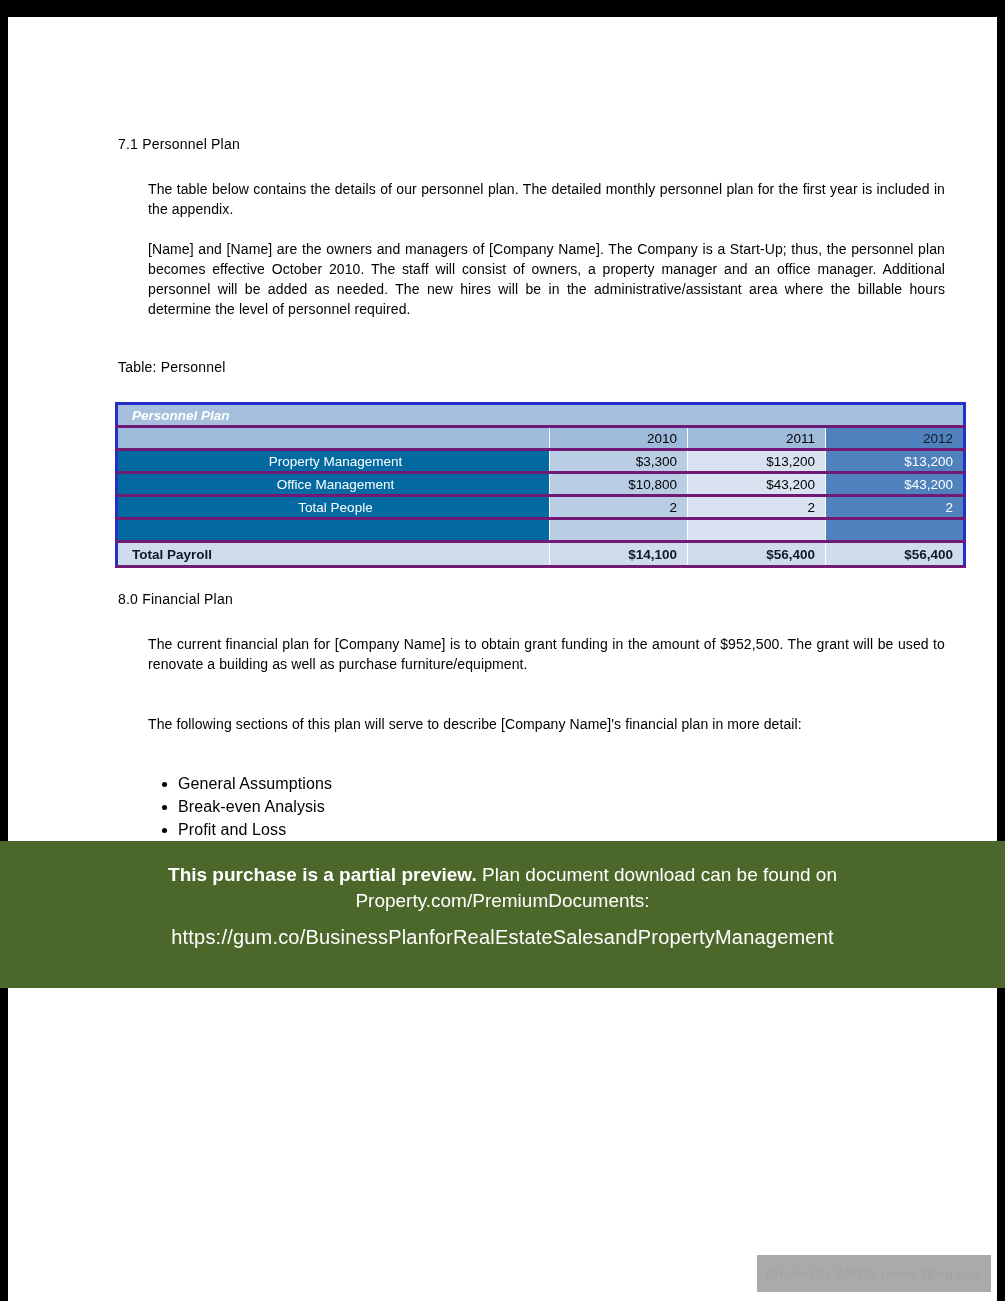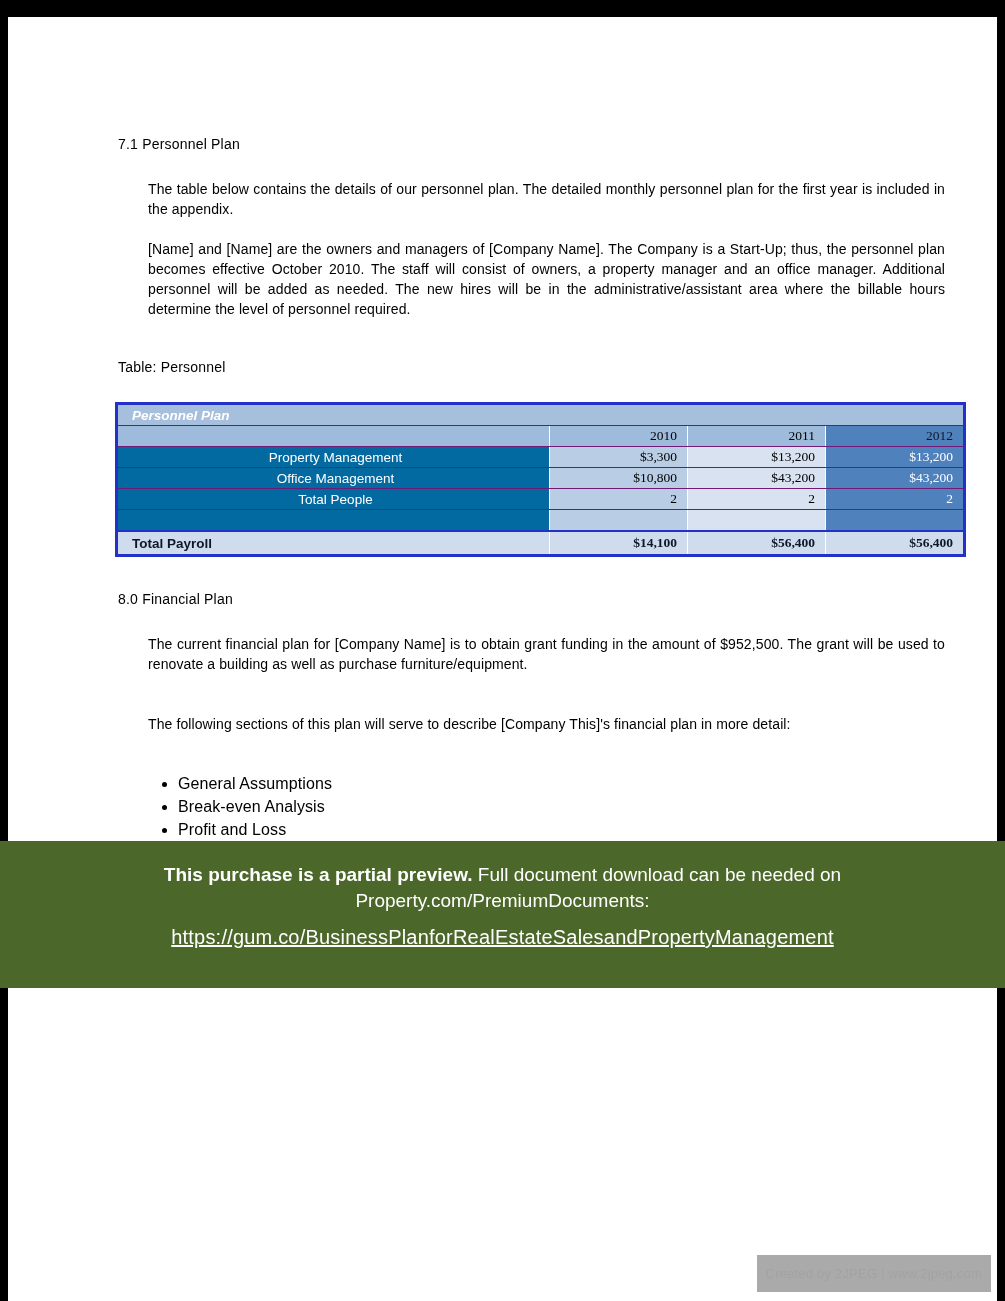--- a/index.html
+++ b/index.html
@@ -27,22 +27,22 @@
   .caption { font-size:14px; letter-spacing:.2px; }
 
   
   table.ptable {
     position:absolute; left:107px; top:385px; width:848px;
     border-collapse:collapse; table-layout:fixed;
     border:3px solid #2431c9;
     font-size:13.5px;
   }
   .ptable td { height:20px; padding:0 10px; overflow:hidden; white-space:nowrap; }
-  .ptable td.v { text-align:right; border-left:1px solid #fff;font-family:Liberation Serif, serif; }
-  .ptable tr td { border-bottom:1px solid #701a75;padding-left:14px; }
+  .ptable td.v { text-align:right; border-left:1px solid #fff; }
+  .ptable tr td { border-bottom:3px solid #701a75;padding-left:14px; }
   .r-title td {
     background:#a6bfdc; color:#fff; font-style:italic; font-weight:bold;
   }
   .r-years td { background:#9fbbdb; text-align:right; }
   .r-years td.lab { background:#9fbbdb; }
   .r-years td.c3 { background:#4f81bd; color:#0f172a; }
   .r-data td.lab, .r-empty td.lab { background:#0369a1; color:#fff; text-align:center; }
   .r-data td.c1, .r-empty td.c1 { background:#b9cde5; }
   .r-data td.c2, .r-empty td.c2 { background:#d8e2f1; }
   .r-data td.c3, .r-empty td.c3 { background:#4f81bd; color:#fff; }
@@ -61,21 +61,21 @@
   
   .banner {
     position:absolute; left:0; top:841px; width:1005px; height:147px;
     background:#4c672a; color:#fff; z-index:10; text-align:center;
   }
   .banner .line1 { margin-top:21px; font-size:19px; line-height:26px; }
   .banner .line1 b { font-weight:bold; }
   .banner .line2 { font-size:19px; line-height:26px; }
   .banner a.link {
     display:inline-block; margin-top:12px; font-size:20px; color:#fff;
-    text-decoration:underline; cursor:pointer; letter-spacing:.2px;
+    cursor:pointer; letter-spacing:.2px;
   }
 
   
   .watermark {
     position:absolute; right:14px; bottom:9px; z-index:20;
     background:rgba(155,155,155,.85); color:#a3a3a3;
     font-size:13px; padding:11px 9px; letter-spacing:.2px;
   }
 </style>
 </head>
@@ -138,34 +138,34 @@
       <td class="v c2">$56,400</td>
       <td class="v c3">$56,400</td>
     </tr>
   </tbody>
     </table>
 
   <div class="abs heading" style="left:110px; top:574px;">8.0 Financial Plan</div>
 
   <div class="abs para" style="left:140px; top:617px;">The current financial plan for [Company Name] is to obtain grant funding in the amount of $952,500. The grant will be used to renovate a building as well as purchase furniture/equipment.</div>
 
-  <div class="abs para" style="left:140px; top:697px;">The following sections of this plan will serve to describe [Company This]'s financial plan in more detail:</div>
+  <div class="abs para" style="left:140px; top:697px;">The following sections of this plan will serve to describe [Company Name]'s financial plan in more detail:</div>
 
   <ul class="bullets abs" style="left:140px; top:758px;">
     <li>General Assumptions</li>
     <li>Break-even Analysis</li>
     <li>Profit and Loss</li>
     <li>Cash Flow</li>
   </ul>
 
 </div>
 
 <div class="banner">
   <div class="line1">
-    <b>This purchase is a partial preview.</b><span> Full document download can be needed on</span>
+    <b>This purchase is a partial preview.</b><span> Plan document download can be found on</span>
   </div>
   <div class="line2">Property.com/PremiumDocuments:</div>
   <div>
     <a class="link">https://gum.co/BusinessPlanforRealEstateSalesandPropertyManagement</a>
   </div>
 </div>
 
 <div class="watermark">Created by 2JPEG | www.2jpeg.com</div>
 
 </body></html>

